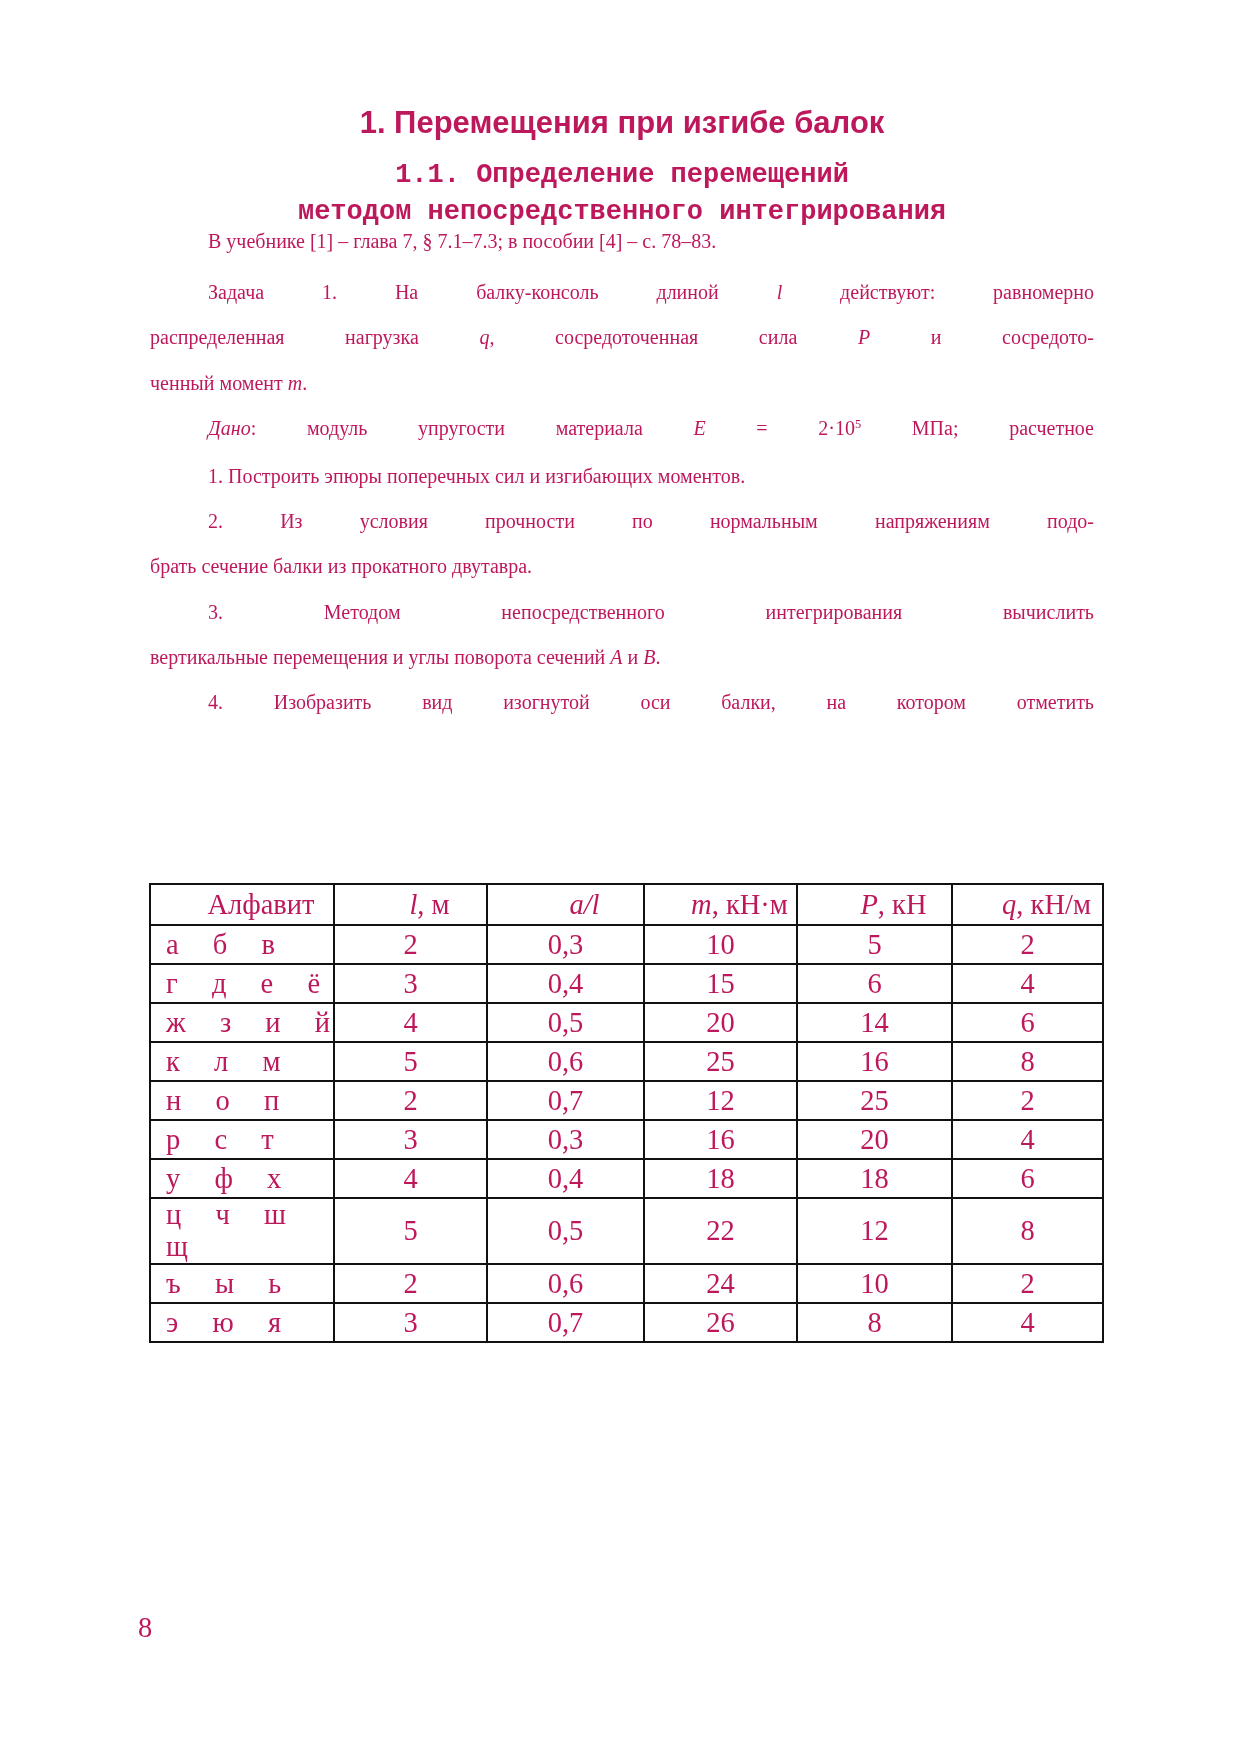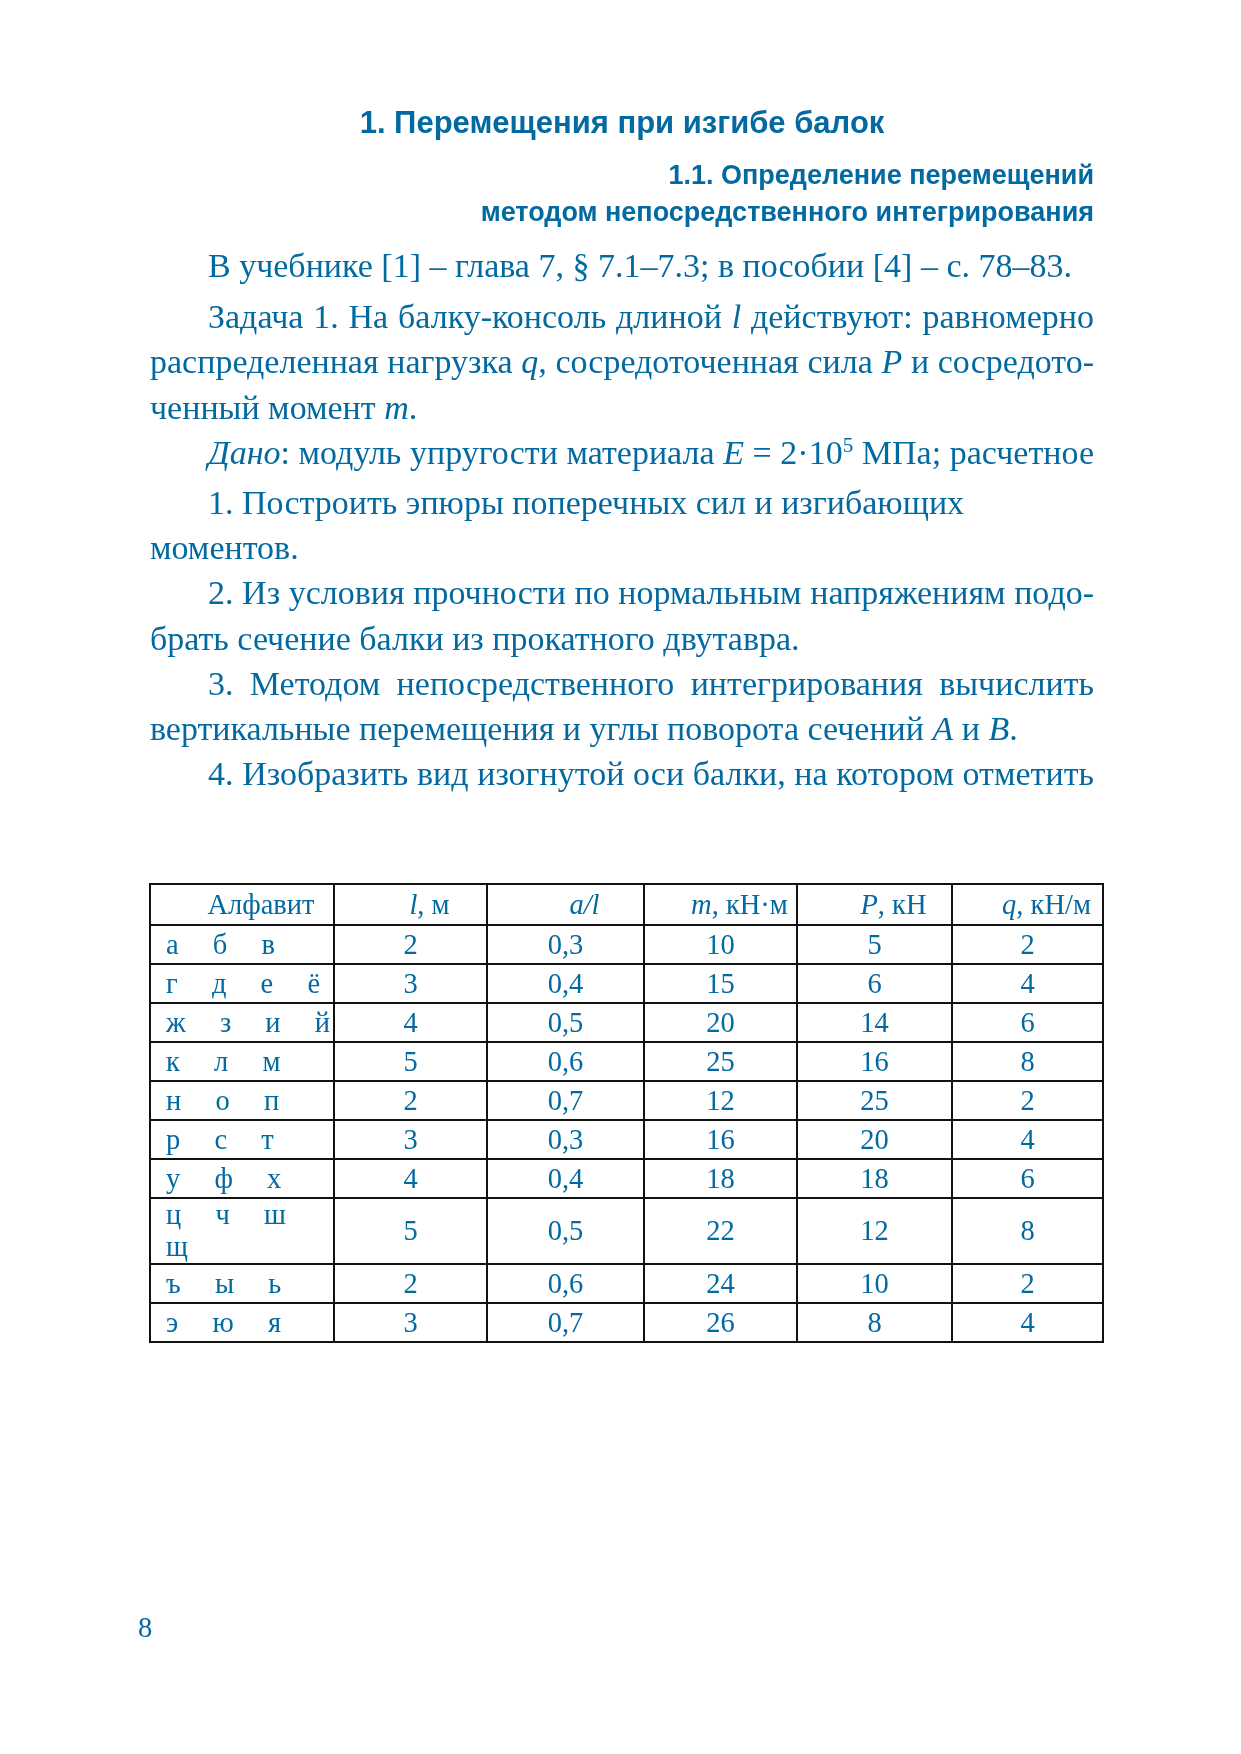--- a/index.html
+++ b/index.html
@@ -1,39 +1,39 @@
 <!DOCTYPE html>
 <html><head>
 <meta charset="utf-8">
 <style>
   html,body{margin:0;padding:0;background:#e9e9e9;}
   .page{
     position:relative;
     width:1241px;height:1754px;
     background:#ffffff;
-    color:#0369a1;
+    color:#be185d;
     font-family:"Liberation Serif", serif;
     margin:0 auto;
     overflow:hidden;
   }
   .doc-title{
     position:absolute;left:150px;width:944px;top:104px;
     text-align:center;
     font-family:"Liberation Sans", sans-serif;
     font-weight:bold;font-size:31px;line-height:38px;
   }
   .doc-subtitle{
     position:absolute;left:150px;width:944px;top:157px;
-    text-align:right;
-    font-family:Liberation Sans, sans-serif;
+    text-align:center;
+    font-family:Liberation Mono, monospace;
     font-weight:bold;font-size:27px;line-height:37px;
   }
   .body-text{
-    position:absolute;left:150px;width:944px;top:243px;
-    font-size:34px;
+    position:absolute;left:150px;width:944px;top:219px;
+    font-size:20px;
   }
   .para{margin:0;}
   .para.gap{margin-top:6px;}
   .ln{
     line-height:45.2px;
     white-space:pre-wrap;
   }
   .ln.j{text-align:justify;text-align-last:justify;-moz-text-align-last:justify;}
   .ln.ind{text-indent:58px;}
   .seg-b{font-weight:normal;}

